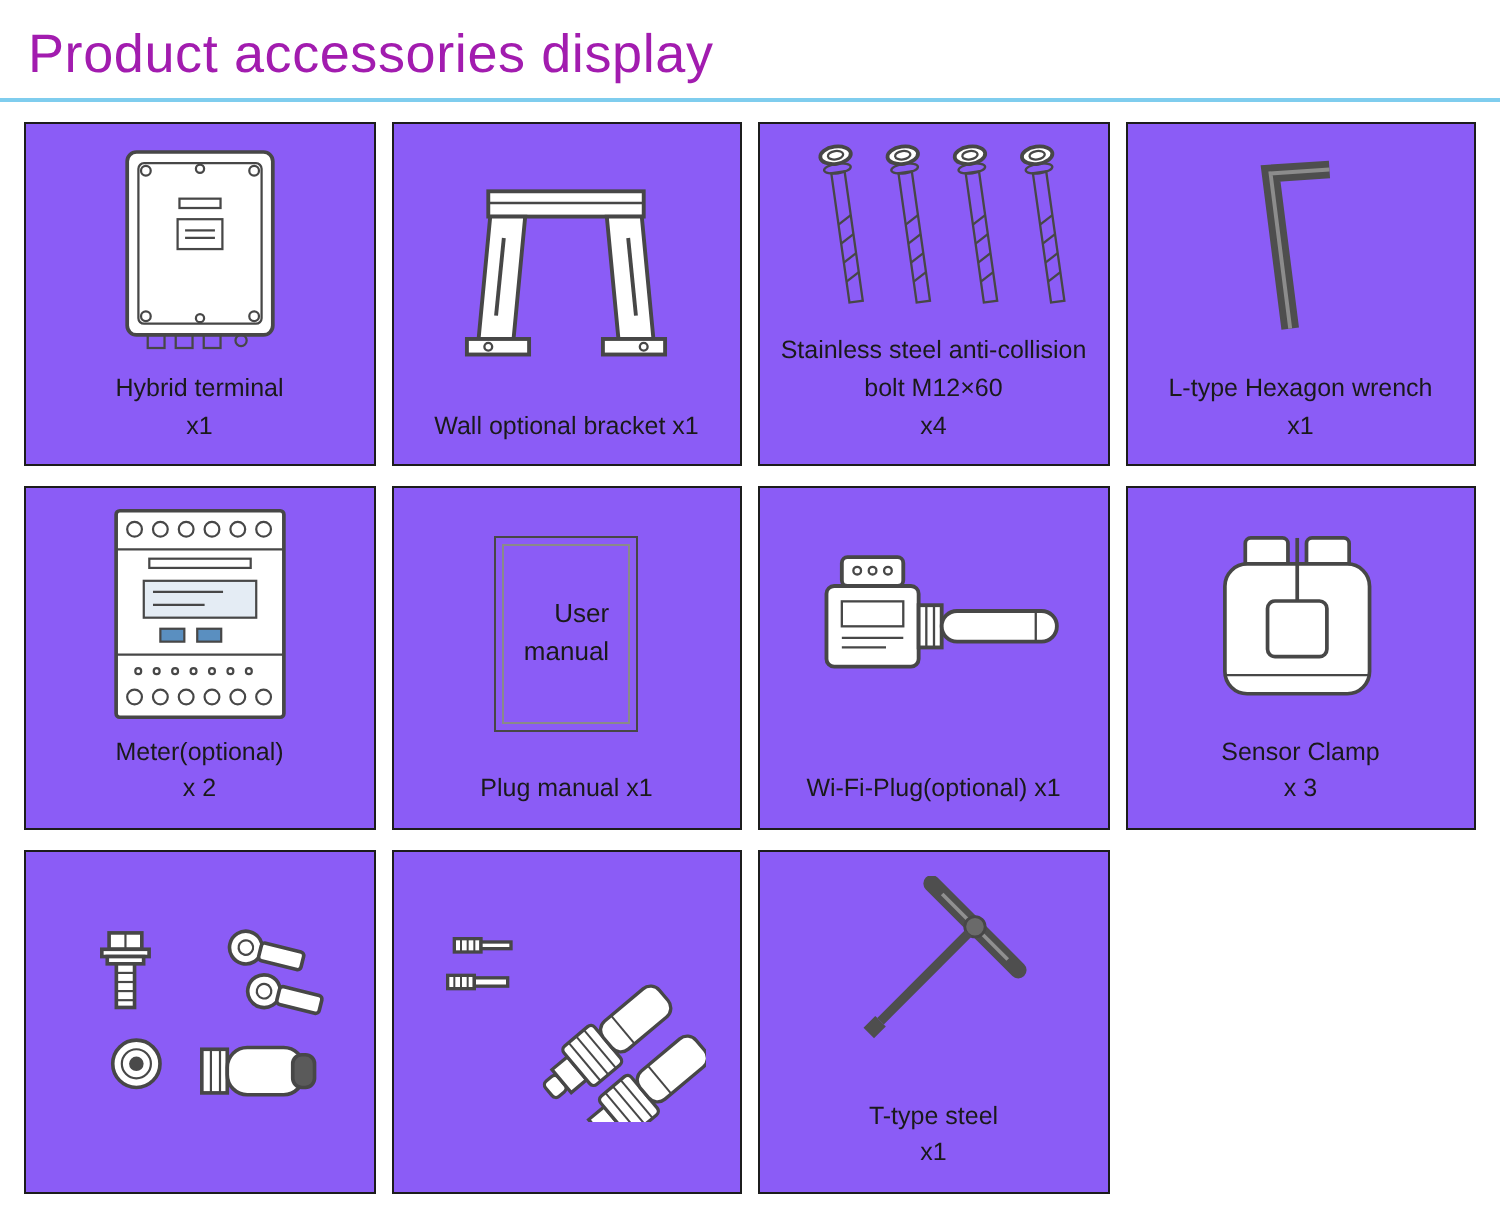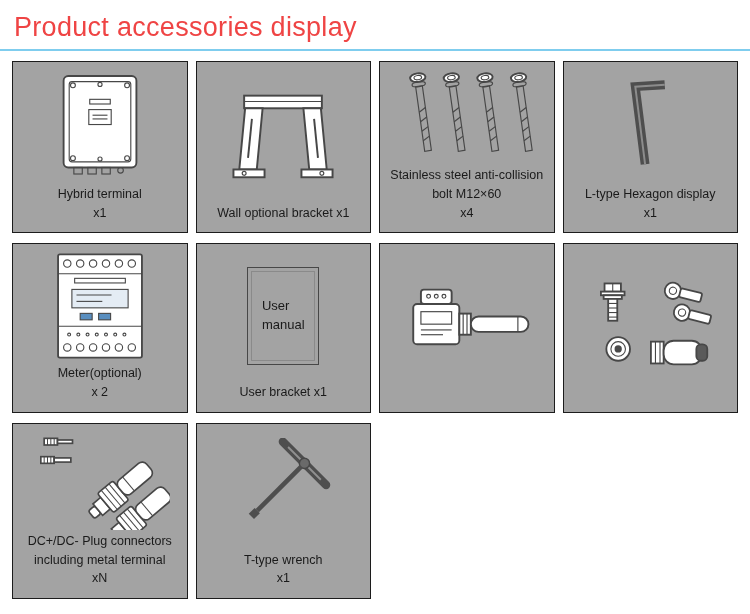--- a/index.html
+++ b/index.html
@@ -1,32 +1,32 @@
 <!DOCTYPE html>
 <html><head>
 <meta charset="utf-8">
 <style>
   html,body{margin:0;padding:0;background:#fff;}
   body{width:750px;height:614px;font-family:"Liberation Sans",sans-serif;color:#1a1a1a;overflow:hidden;}
   .header{padding:12px 14px 6px 14px;}
-  .page-title{font-size:27px;font-weight:400;color:#ef4444;letter-spacing:.3px;}
+  .page-title{font-size:27px;font-weight:400;color:#a21caf;letter-spacing:.3px;}
   .rule{border-top:2px solid #7fcdee;width:750px;}
   .grid{display:grid;grid-template-columns:repeat(4,1fr);grid-template-rows:repeat(3,1fr);
         gap:10px 8px;padding:10px 12px 14px 12px;height:536px;box-sizing:content-box;}
   .cell{border:1px solid #1c1c1c;display:flex;flex-direction:column;align-items:center;
-        padding:6px 4px;box-sizing:border-box;background:#a3a3a3;}
+        padding:6px 4px;box-sizing:border-box;background:#8b5cf6;}
   .icon-wrap{flex:1;display:flex;align-items:center;justify-content:center;width:100%;overflow:hidden;}
   .label{font-size:12.5px;line-height:1.5;white-space:pre-line;text-align:center;padding:2px 2px 4px 2px;}
   svg{display:block;}
   .s{stroke:#474747;fill:none;stroke-width:2;}
   .sf{stroke:#474747;fill:#fff;stroke-width:2;}
   .t{stroke:#474747;fill:none;stroke-width:1.2;}
   .manual{width:72px;height:98px;border:1.5px solid #474747;padding:3px;box-sizing:border-box;}
   .manual-inner{width:100%;height:100%;border:1px solid #8a8a8a;display:flex;align-items:center;
-        justify-content:center;text-align:left;font-size:13px;line-height:1.45;white-space:pre-line;box-sizing:border-box;}
+        justify-content:center;text-align:right;font-size:13px;line-height:1.45;white-space:pre-line;box-sizing:border-box;}
 </style>
 </head>
 <body>
 
 <div class="header">
   <div class="page-title">Product accessories display</div>
 </div>
 <div class="rule"></div>
 
 <div class="grid">
@@ -127,21 +127,21 @@
   </div>
 
 
   <div class="cell">
     <div class="icon-wrap">
       <svg width="95" height="108" viewBox="0 0 95 110">
         <path d="M62,14 L32,16 L42,95" fill="none" stroke="#4e4e4e" stroke-width="9" stroke-linejoin="miter" stroke-linecap="butt"></path>
         <path d="M62,14 L32,16 L42,95" fill="none" stroke="#8c8c8c" stroke-width="2"></path>
       </svg>
     </div>
-    <div class="label">L-type Hexagon display
+    <div class="label">L-type Hexagon wrench
 x1</div>
   </div>
 
   <div class="cell">
     <div class="icon-wrap">
       <svg width="106" height="112" viewBox="0 0 115 120">
         <rect class="sf" x="12" y="4" width="91" height="112" rx="2"></rect>
         <g class="t">
           <circle cx="22" cy="14" r="4"></circle>
             <circle cx="36" cy="14" r="4"></circle>
@@ -177,43 +177,58 @@
 x 2</div>
   </div>
 
   <div class="cell">
     <div class="icon-wrap">
       <div class="manual">
         <div class="manual-inner">User
 manual</div>
       </div>
     </div>
-    <div class="label">User bracket x1</div>
+    <div class="label">Plug manual x1</div>
   </div>
 
   <div class="cell">
     <div class="icon-wrap">
       <svg width="150" height="96" viewBox="0 0 150 100">
         <rect class="sf" x="27" y="10" width="32" height="15" rx="3"></rect>
         <circle class="t" cx="35" cy="17" r="2"></circle>
           <circle class="t" cx="43" cy="17" r="2"></circle>
           <circle class="t" cx="51" cy="17" r="2"></circle>
         <rect class="sf" x="19" y="25" width="48" height="42" rx="4"></rect>
         <rect class="t" x="27" y="33" width="32" height="13"></rect>
         <line class="t" x1="27" y1="52" x2="59" y2="52"></line>
           <line class="t" x1="27" y1="57" x2="50" y2="57"></line>
         <rect class="sf" x="67" y="35" width="12" height="22"></rect>
         <line class="t" x1="71" y1="35" x2="71" y2="57"></line>
           <line class="t" x1="75" y1="35" x2="75" y2="57"></line>
         <rect class="sf" x="79" y="38" width="60" height="16" rx="8"></rect>
         <line class="t" x1="128" y1="38" x2="128" y2="54"></line>
       </svg>
     </div>
-  </div>
-
+    <div class="label">Wi-Fi-Plug(optional) x1</div>
+  </div>
+
+  <div class="cell">
+    <div class="icon-wrap">
+      <svg width="112" height="102" viewBox="0 0 115 110">
+        <rect class="sf" x="28" y="14" width="23" height="18" rx="3"></rect>
+        <rect class="sf" x="61" y="14" width="23" height="18" rx="3"></rect>
+        <rect class="sf" x="17" y="28" width="78" height="70" rx="12"></rect>
+        <line class="s" x1="56" y1="14" x2="56" y2="48"></line>
+        <rect class="sf" x="40" y="48" width="32" height="30" rx="4"></rect>
+        <line class="t" x1="17" y1="88" x2="95" y2="88"></line>
+      </svg>
+    </div>
+    <div class="label">Sensor Clamp
+x 3</div>
+  </div>
 
   <div class="cell">
     <div class="icon-wrap">
       <svg width="148" height="100" viewBox="0 0 150 110">
         <g class="t">
           <rect class="sf" x="25" y="6" width="18" height="9"></rect>
           <line x1="34" y1="6" x2="34" y2="15"></line>
           <rect class="sf" x="21" y="15" width="26" height="4"></rect>
           <rect class="sf" x="24" y="19" width="20" height="4"></rect>
           <rect class="sf" x="29" y="23" width="10" height="24"></rect>
@@ -268,34 +283,31 @@
           <rect class="sf" x="4" y="32" width="16" height="8"></rect>
           <line x1="8" y1="32" x2="8" y2="40"></line>
             <line x1="12" y1="32" x2="12" y2="40"></line>
             <line x1="16" y1="32" x2="16" y2="40"></line>
           <rect class="sf" x="20" y="33.5" width="20" height="5"></rect>
         </g>
         <use href="#mc4" transform="translate(48,82) rotate(-40)"></use>
         <use href="#mc4" transform="translate(70,112) rotate(-40)"></use>
       </svg>
     </div>
-    <div class="label">DC+/DC- Plug connectors
-including metal terminal
-xN</div>
   </div>
 
   <div class="cell">
     <div class="icon-wrap">
       <svg width="105" height="102" viewBox="0 0 110 110">
         <g transform="rotate(45 55 50)">
           <line x1="22" y1="18" x2="88" y2="18" stroke="#4e4e4e" stroke-width="9" stroke-linecap="round"></line>
           <line x1="30" y1="18" x2="80" y2="18" stroke="#909090" stroke-width="2"></line>
           <circle cx="55" cy="18" r="5.5" fill="#6a6a6a" stroke="#474747" stroke-width="1.5"></circle>
           <line x1="55" y1="23" x2="55" y2="90" stroke="#4e4e4e" stroke-width="5"></line>
           <line x1="55" y1="90" x2="55" y2="99" stroke="#4e4e4e" stroke-width="8"></line>
         </g>
       </svg>
     </div>
-    <div class="label">T-type  wrench
+    <div class="label">T-type  steel
 x1</div>
   </div>
 
 </div>
 
 </body></html>

